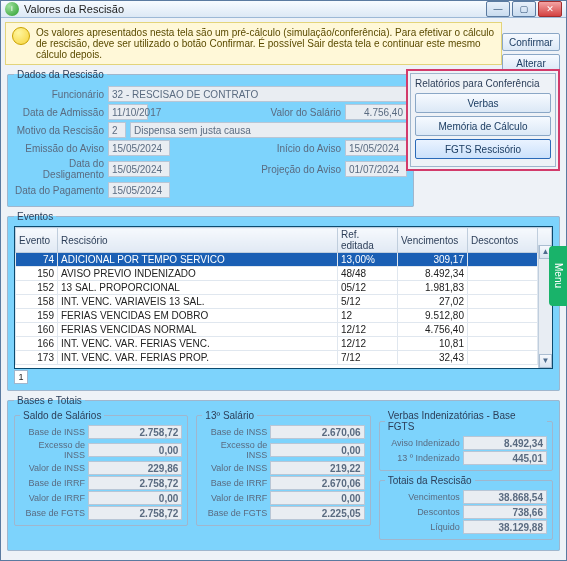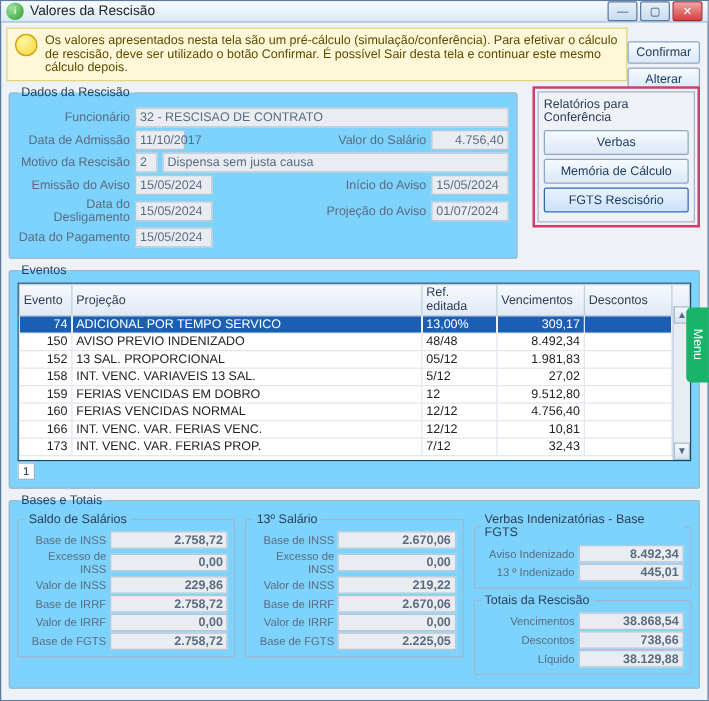--- a/index.html
+++ b/index.html
@@ -109,21 +109,21 @@
     font-size: 10px;
     display:inline-flex; align-items:center;
   }
   .fld.w-long { flex:1; }
   .fld.num { justify-content:flex-end; }
   .rel-box {
     border: 2px solid #d23b6b;
     position:absolute;
     right: 0px;
     top: 0px;
-    width: 134px;
+    width: 154px;
     padding: 2px;
     background:#eef2f7;
   }
   .rel-box > .group-inner { border:1px solid #a0b6cd; padding:4px; }
   .rel-box .rtitle { font-size:10px; color:#2c3e58; margin-bottom:4px; }
   .rel-btn {
     display:block; width:100%;
     height: 20px; margin: 3px 0;
     border:1px solid #8aa7c6;
     background: linear-gradient(#f6faff,#dbe8f6);
@@ -261,21 +261,21 @@
               <col style="width:42px">
                 <col>
                 <col style="width:60px">
                 <col style="width:70px">
                 <col style="width:70px">
                 <col style="width:14px">
             </colgroup>
             <thead>
               <tr>
                 <th>Evento</th>
-                <th>Projeção</th>
+                <th>Rescisório</th>
                 <th>Ref. editada</th>
                 <th>Vencimentos</th>
                 <th>Descontos</th>
                 <th></th>
               </tr>
             </thead>
             <tbody id="eventos-body">
                 <tr class="sel">
                   <td class="num">74</td>
                   <td>ADICIONAL POR TEMPO SERVICO</td>

